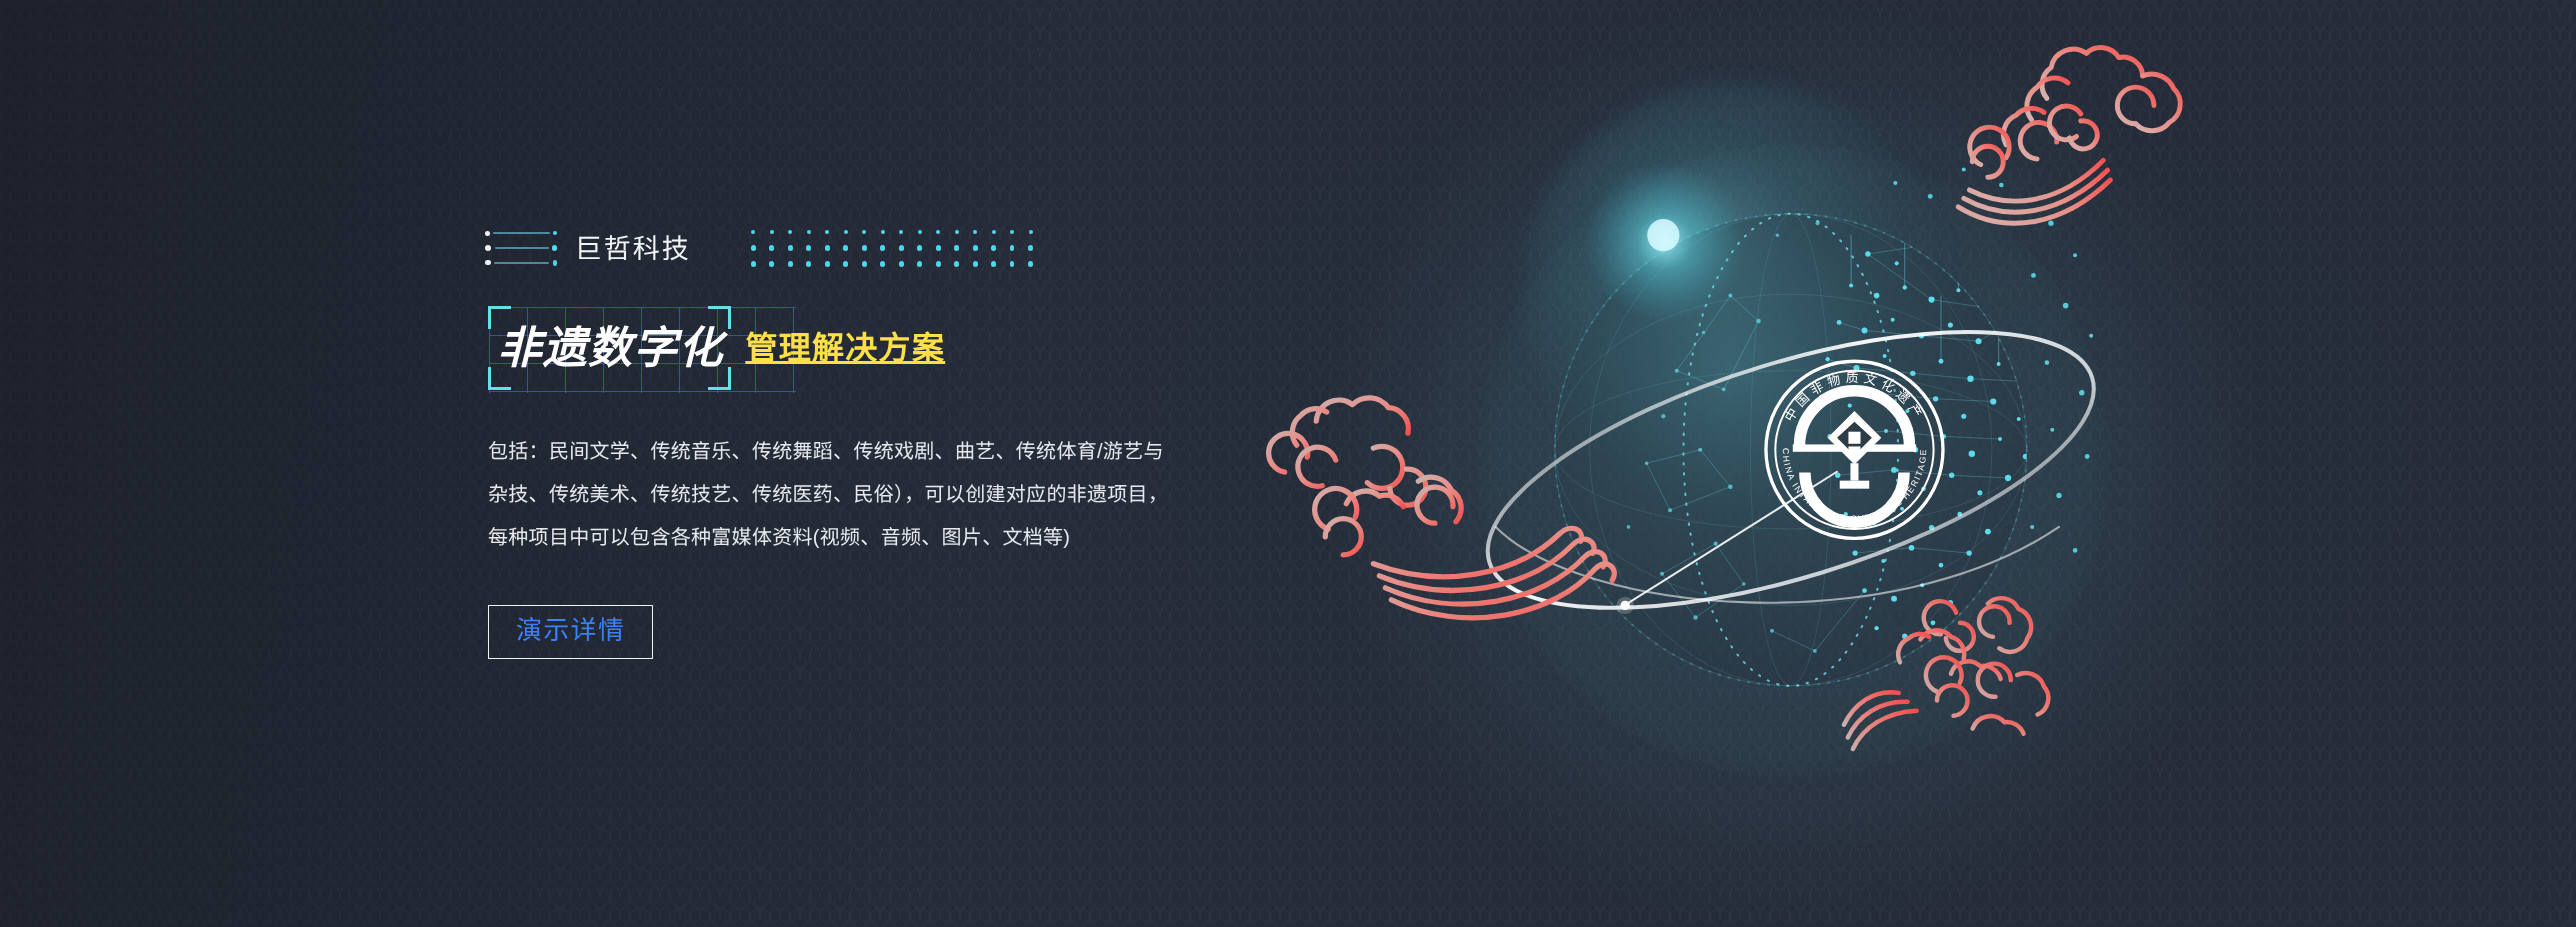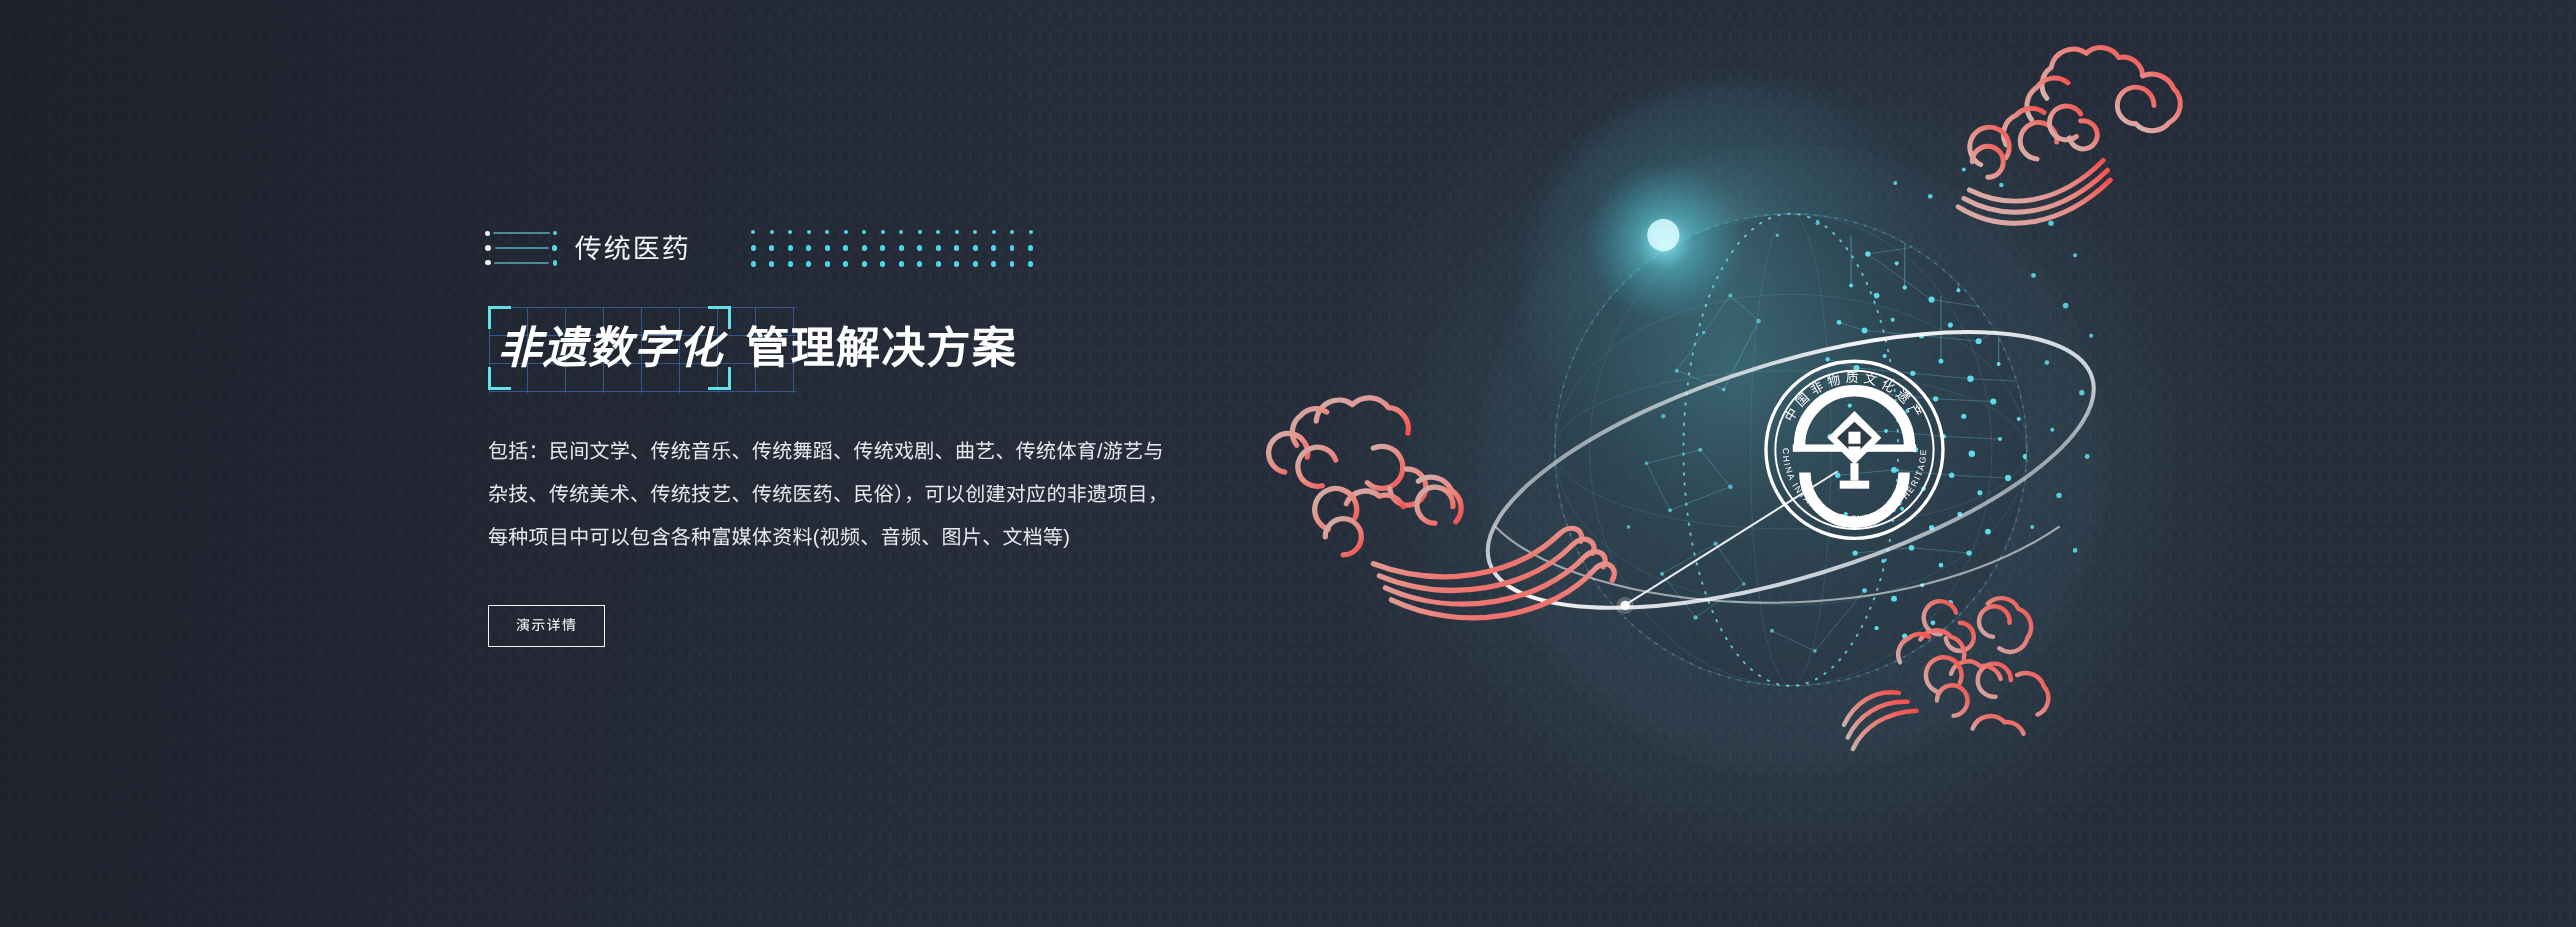--- a/index.html
+++ b/index.html
@@ -158,53 +158,54 @@
     line-height:1;
     color:#ffffff;
     letter-spacing:1.3px;
     font-weight:700;
     font-family:"Liberation Sans","DejaVu Sans",sans-serif;
     font-style:italic;
   }
   .hl-rest{
     position:relative;
     z-index:2;
-    font-size:44px;
+    font-size:32px;
     line-height:1;
-    color:#ffffff;
+    color:#fde047;
     letter-spacing:1.3px;
     font-weight:700;
     margin-left:14.8px;
     font-family:"Liberation Sans","DejaVu Sans",sans-serif;
+    text-decoration:underline;
   }
 
   
   .desc{
     margin-top:32px;
     width:691px;
     font-size:20px;
     line-height:43px;
     color:#e6eaef;
     letter-spacing:0.3px;
     font-weight:400;
   }
 
   
   .cta{
     display:inline-block;
     margin-top:25.5px;
     padding:13.4px 27px;
     border:1.3px solid #f0f3f6;
     background:transparent;
-    color:#ffffff;
-    font-size:14px;
+    color:#3b82f6;
+    font-size:26px;
     line-height:1;
     letter-spacing:1.3px;
     cursor:pointer;
-    font-family:Liberation Serif, serif;
+    font-family:Liberation Mono, monospace;
   }
 
   
   .graphic{
     position:absolute;
     left:1261px; top:-80px;
     width:1140px; height:1073px;
     pointer-events:none;
   }
   .graphic svg{display:block;width:100%;height:100%;}
@@ -552,21 +553,21 @@
             <span class="deco-dot-l"></span>
             <span class="deco-bar"></span>
             <span class="deco-dot-r"></span>
           </div>
         <div class="deco-line">
             <span class="deco-dot-l"></span>
             <span class="deco-bar"></span>
             <span class="deco-dot-r"></span>
           </div>
       </div>
-      <div class="brand-name">传统医药</div>
+      <div class="brand-name">巨哲科技</div>
 
       <div class="dot-grid">
         <div class="dg-row">
             <i></i>
             <i></i>
             <i></i>
             <i></i>
             <i></i>
             <i></i>
             <i></i>

